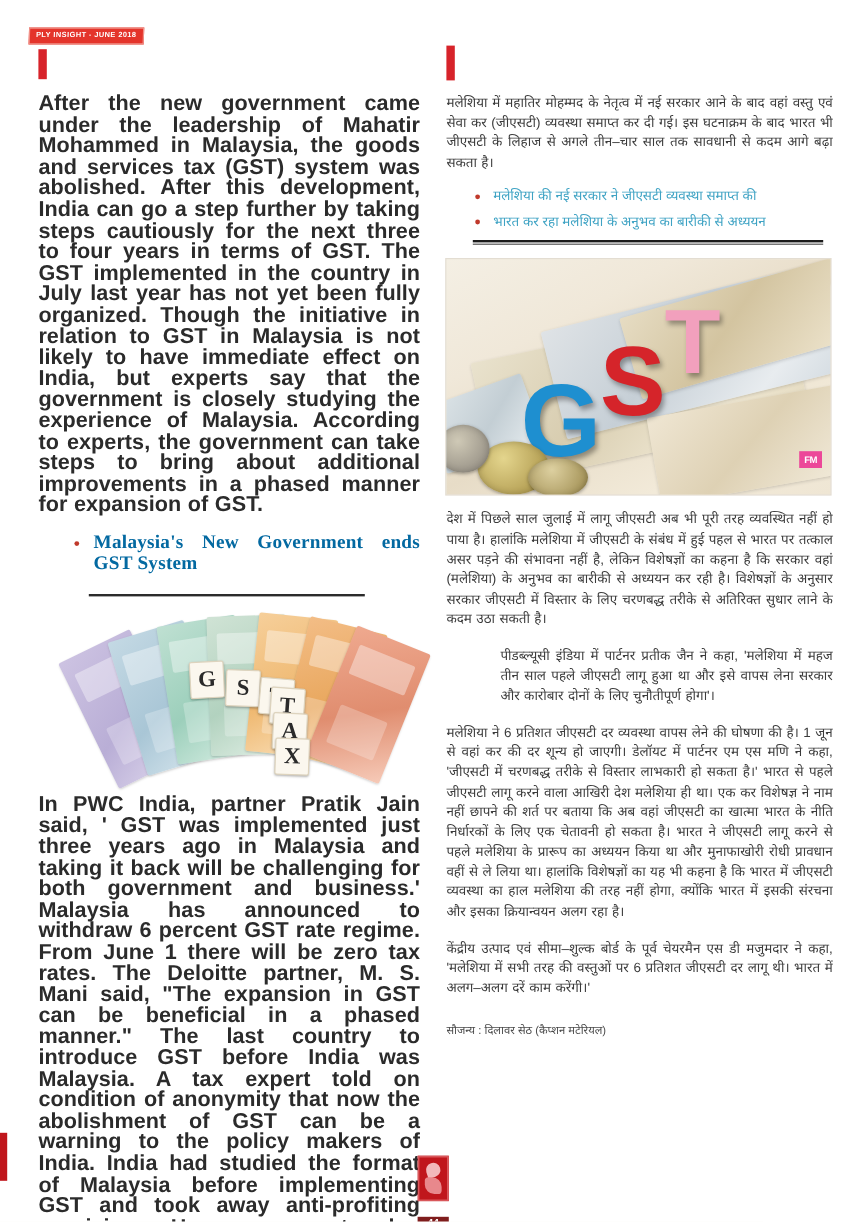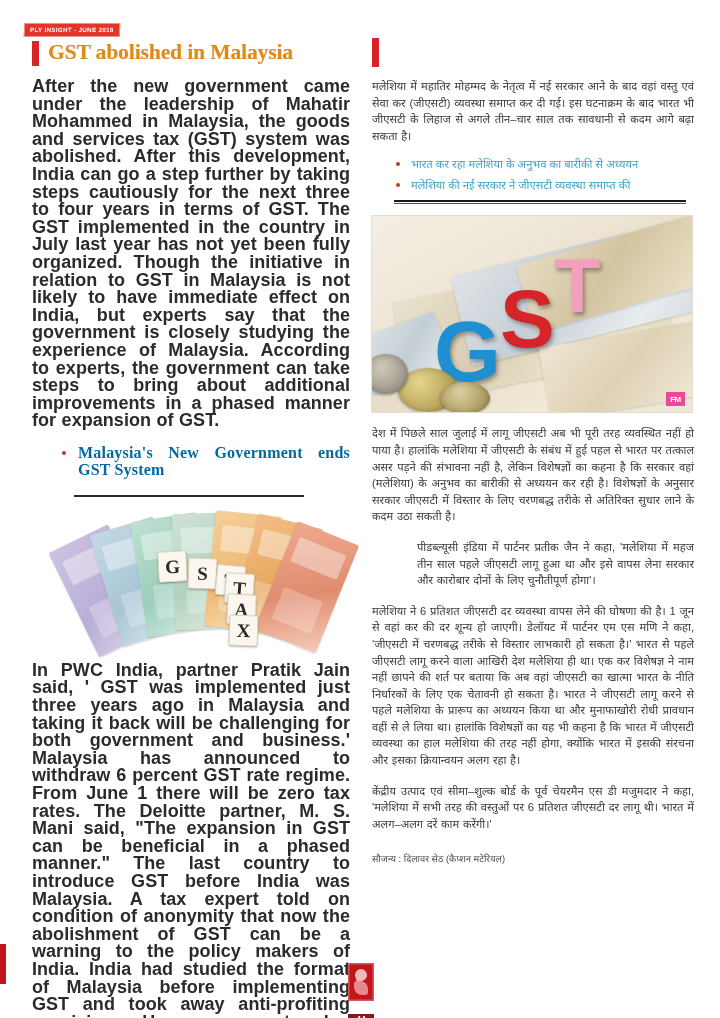--- a/index.html
+++ b/index.html
@@ -264,21 +264,21 @@
     text-shadow: 2px 3px 4px rgba(0,0,0,.35);
   }
   .coin {
     position: absolute;
     border-radius: 50%;
     box-shadow: 0 1px 3px rgba(0,0,0,.35), inset 0 0 6px rgba(0,0,0,.20);
   }
   .fm-badge {
     position: absolute;
     right: 7px;
-    bottom: 6px;
+    bottom: 22px;
     width: 19px;
     height: 14px;
     background: #ec4899;
     color: #fff;
     font-size: 8px;
     font-weight: bold;
     font-family: "Liberation Sans", sans-serif;
     display: flex;
     align-items: center;
     justify-content: center;
@@ -354,21 +354,20 @@
 <body>
 
 <div class="page">
 
   <div class="masthead">PLY INSIGHT - JUNE 2018</div>
 
   <div class="col-left">
 
     <div class="headline-row">
       <span class="head-bar"></span>
-      <div class="headline-en">GST abolished in Malaysia</div>
     </div>
 
     <div class="body-en">After the new government came under the leadership of Mahatir Mohammed in Malaysia, the goods and services tax (GST) system was abolished. After this development, India can go a step further by taking steps cautiously for the next three to four years in terms of GST. The GST implemented in the country in July last year has not yet been fully organized. Though the initiative in relation to GST in Malaysia is not likely to have immediate effect on India, but experts say that the government is closely studying the experience of Malaysia. According to experts, the government can take steps to bring about additional improvements in a phased manner for expansion of GST.</div>
 
     <ul class="bullets-en">
       <li>Malaysia's New Government ends GST System</li>
     </ul>
 
     <div class="rule-en"></div>
 
@@ -415,22 +414,22 @@
 
   <div class="col-right">
 
     <div class="headline-row">
       <span class="head-bar hi"></span>
     </div>
 
     <div class="body-hi first">मलेशिया में महातिर मोहम्मद के नेतृत्व में नई सरकार आने के बाद वहां वस्तु एवं सेवा कर (जीएसटी) व्यवस्था समाप्त कर दी गई। इस घटनाक्रम के बाद भारत भी जीएसटी के लिहाज से अगले तीन–चार साल तक सावधानी से कदम आगे बढ़ा सकता है।</div>
 
     <ul class="bullets-hi">
+      <li>मलेशिया की नई सरकार ने जीएसटी व्यवस्था समाप्त की</li>
       <li>भारत कर रहा मलेशिया के अनुभव का बारीकी से अध्ययन</li>
-      <li>मलेशिया की नई सरकार ने जीएसटी व्यवस्था समाप्त की</li>
     </ul>
 
     <div class="rule-hi"></div>
 
     <div class="photo-right">
       <div class="pr-bg"></div>
 
       <div class="bill" style="left:28px; top:58px; width:268px; height:104px; transform:rotate(-12deg); background:linear-gradient(140deg,#e9e2cd,#d8cdb0 40%,#efe7d2 75%,#e2d8bd);"></div>
       <div class="bill" style="left:86px; top:30px; width:244px; height:92px;  transform:rotate(-14deg); background:linear-gradient(140deg,#dfe3e6,#c6cfd6 42%,#e8ecef 78%,#d2dae0);"></div>
       <div class="bill" style="left:150px;top:22px; width:190px; height:70px;  transform:rotate(-16deg); background:linear-gradient(140deg,#e6dcc3,#d3c4a0 45%,#efe6d0);"></div>

